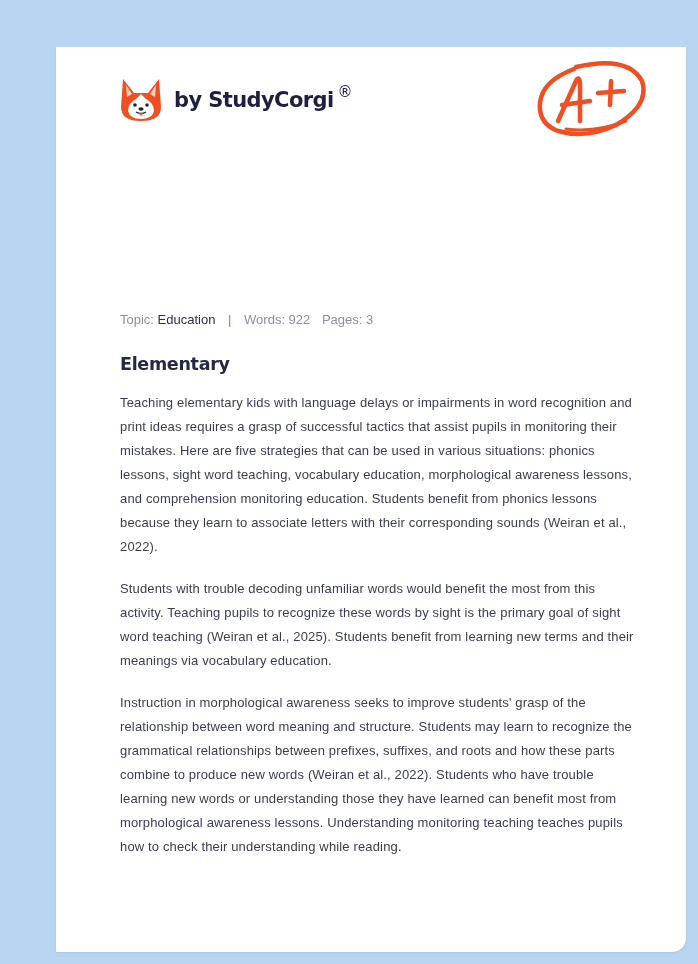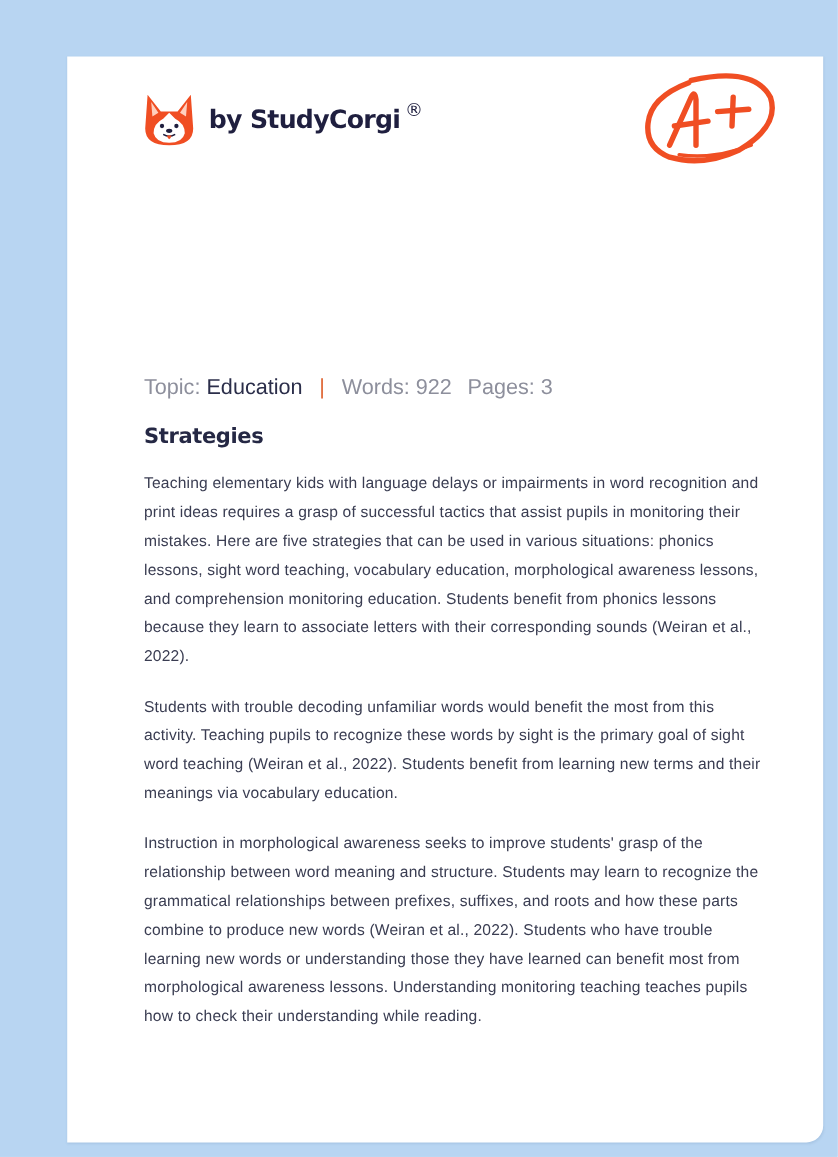--- a/index.html
+++ b/index.html
@@ -38,21 +38,21 @@
     }
     .title {
       position: absolute; left: 64px; top: 130px; width: 500px;
       font-family: "DejaVu Sans", sans-serif; font-weight: bold;
       font-size: 25.5px; line-height: 41.5px; color: #252844;
       letter-spacing: -0.6px;
     }
     .meta {
       position: absolute; left: 64px; top: 265px;
       font-family: "Liberation Sans", sans-serif;
-      font-size: 18px; color: #8d8f9c; white-space: nowrap;
+      font-size: 13px; color: #8d8f9c; white-space: nowrap;
     }
     .meta .topic-value { color: #2b2e4a; }
     .meta .sep { color: #e06a3a; margin: 0 9px; }
     .meta .pages { margin-left: 8px; }
     .section-heading {
       position: absolute; left: 64px; top: 307px;
       font-family: "DejaVu Sans", sans-serif; font-weight: bold;
       font-size: 17.5px; color: #252844; letter-spacing: -0.3px;
     }
     .body-text {
@@ -97,20 +97,20 @@
 
 
   <div class="meta">
     <span>Topic:</span>
     <span class="topic-value">Education</span>
     <span class="sep">|</span>
     <span>Words: 922</span>
     <span class="pages">Pages: 3</span>
   </div>
 
-  <h2 class="section-heading">Strategies</h2>
+  <h2 class="section-heading">Elementary</h2>
 
   <div class="body-text">
     <p>Teaching elementary kids with language delays or impairments in word recognition and print ideas requires a grasp of successful tactics that assist pupils in monitoring their mistakes. Here are five strategies that can be used in various situations: phonics lessons, sight word teaching, vocabulary education, morphological awareness lessons, and comprehension monitoring education. Students benefit from phonics lessons because they learn to associate letters with their corresponding sounds (Weiran et al., 2022).</p>
-    <p>Students with trouble decoding unfamiliar words would benefit the most from this activity. Teaching pupils to recognize these words by sight is the primary goal of sight word teaching (Weiran et al., 2022). Students benefit from learning new terms and their meanings via vocabulary education.</p>
+    <p>Students with trouble decoding unfamiliar words would benefit the most from this activity. Teaching pupils to recognize these words by sight is the primary goal of sight word teaching (Weiran et al., 2025). Students benefit from learning new terms and their meanings via vocabulary education.</p>
     <p>Instruction in morphological awareness seeks to improve students' grasp of the relationship between word meaning and structure. Students may learn to recognize the grammatical relationships between prefixes, suffixes, and roots and how these parts combine to produce new words (Weiran et al., 2022). Students who have trouble learning new words or understanding those they have learned can benefit most from morphological awareness lessons. Understanding monitoring teaching teaches pupils how to check their understanding while reading.</p>
   </div>
 </div>
 
 </body></html>

